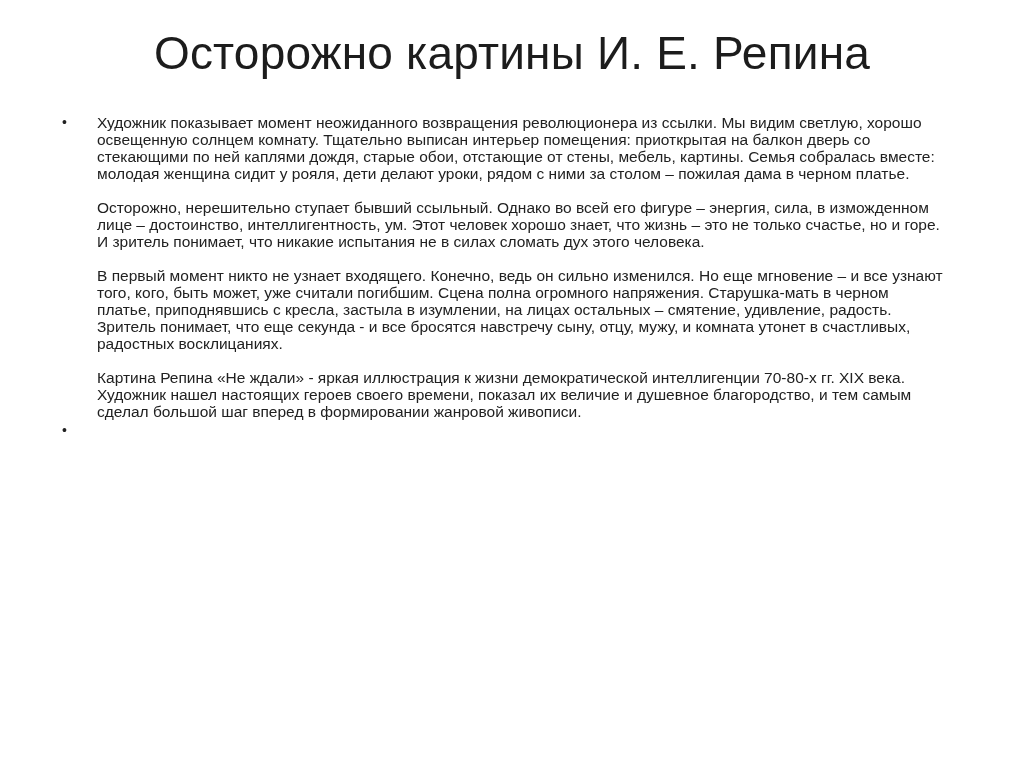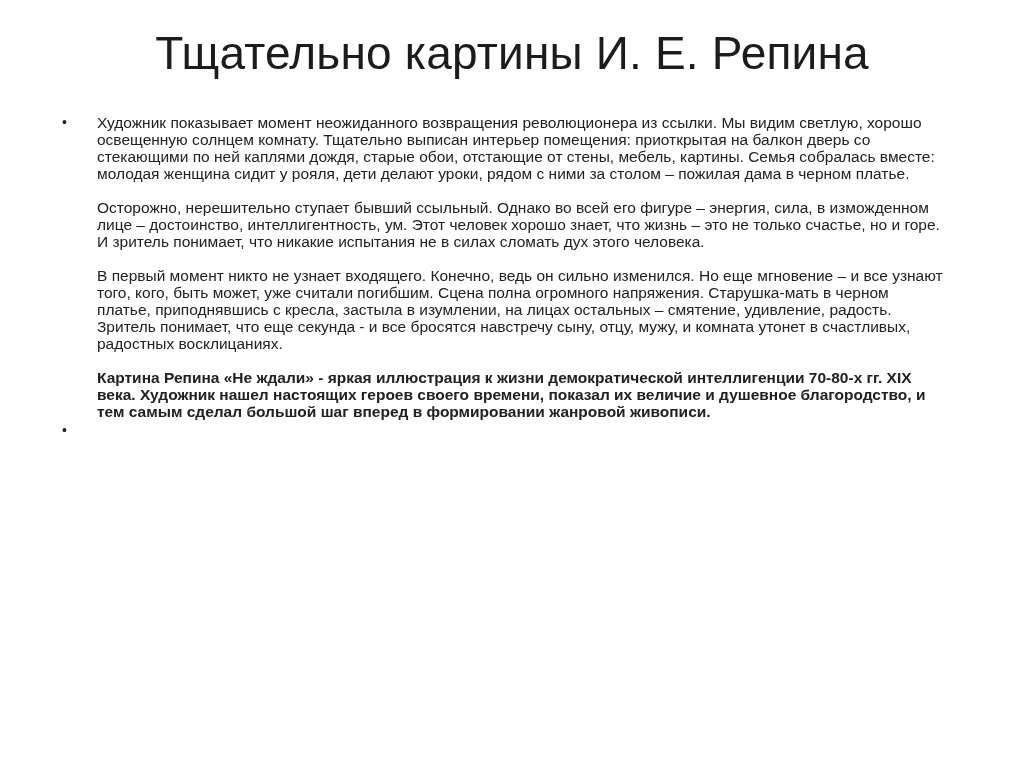--- a/index.html
+++ b/index.html
@@ -51,33 +51,32 @@
   }
   .bullet-text {
     flex: 1 1 auto;
     min-width: 0;
   }
   .para {
     margin: 0 16px 17px 0;
   }
   .para:last-child {
     margin-bottom: 0;
-    font-weight: bold;
   }
   .bullet-item.empty {
     margin-top: 2px;
   }
 </style>
 </head>
 <body>
 
 <div class="slide">
 
   <h1 class="title">
-    <span class="title-line">Тщательно картины И. Е. Репина</span>
+    <span class="title-line">Осторожно картины И. Е. Репина</span>
   </h1>
 
   <div class="content">
 
     <div class="bullet-item">
       <span class="bullet">•</span>
       <div class="bullet-text">
         <p class="para">Художник показывает момент неожиданного возвращения революционера из ссылки. Мы видим светлую, хорошо освещенную солнцем комнату. Тщательно выписан интерьер помещения: приоткрытая на балкон дверь со стекающими по ней каплями дождя, старые обои, отстающие от стены, мебель, картины. Семья собралась вместе: молодая женщина сидит у рояля, дети делают уроки, рядом с ними за столом – пожилая дама в черном платье.</p>
         <p class="para">Осторожно, нерешительно ступает бывший ссыльный. Однако во всей его фигуре – энергия, сила, в изможденном лице – достоинство, интеллигентность, ум. Этот человек хорошо знает, что жизнь – это не только счастье, но и горе. И зритель понимает, что никакие испытания не в силах сломать дух этого человека.</p>
         <p class="para">В первый момент никто не узнает входящего. Конечно, ведь он сильно изменился. Но еще мгновение – и все узнают того, кого, быть может, уже считали погибшим. Сцена полна огромного напряжения. Старушка-мать в черном платье, приподнявшись с кресла, застыла в изумлении, на лицах остальных – смятение, удивление, радость. Зритель понимает, что еще секунда - и все бросятся навстречу сыну, отцу, мужу, и комната утонет в счастливых, радостных восклицаниях.</p>

